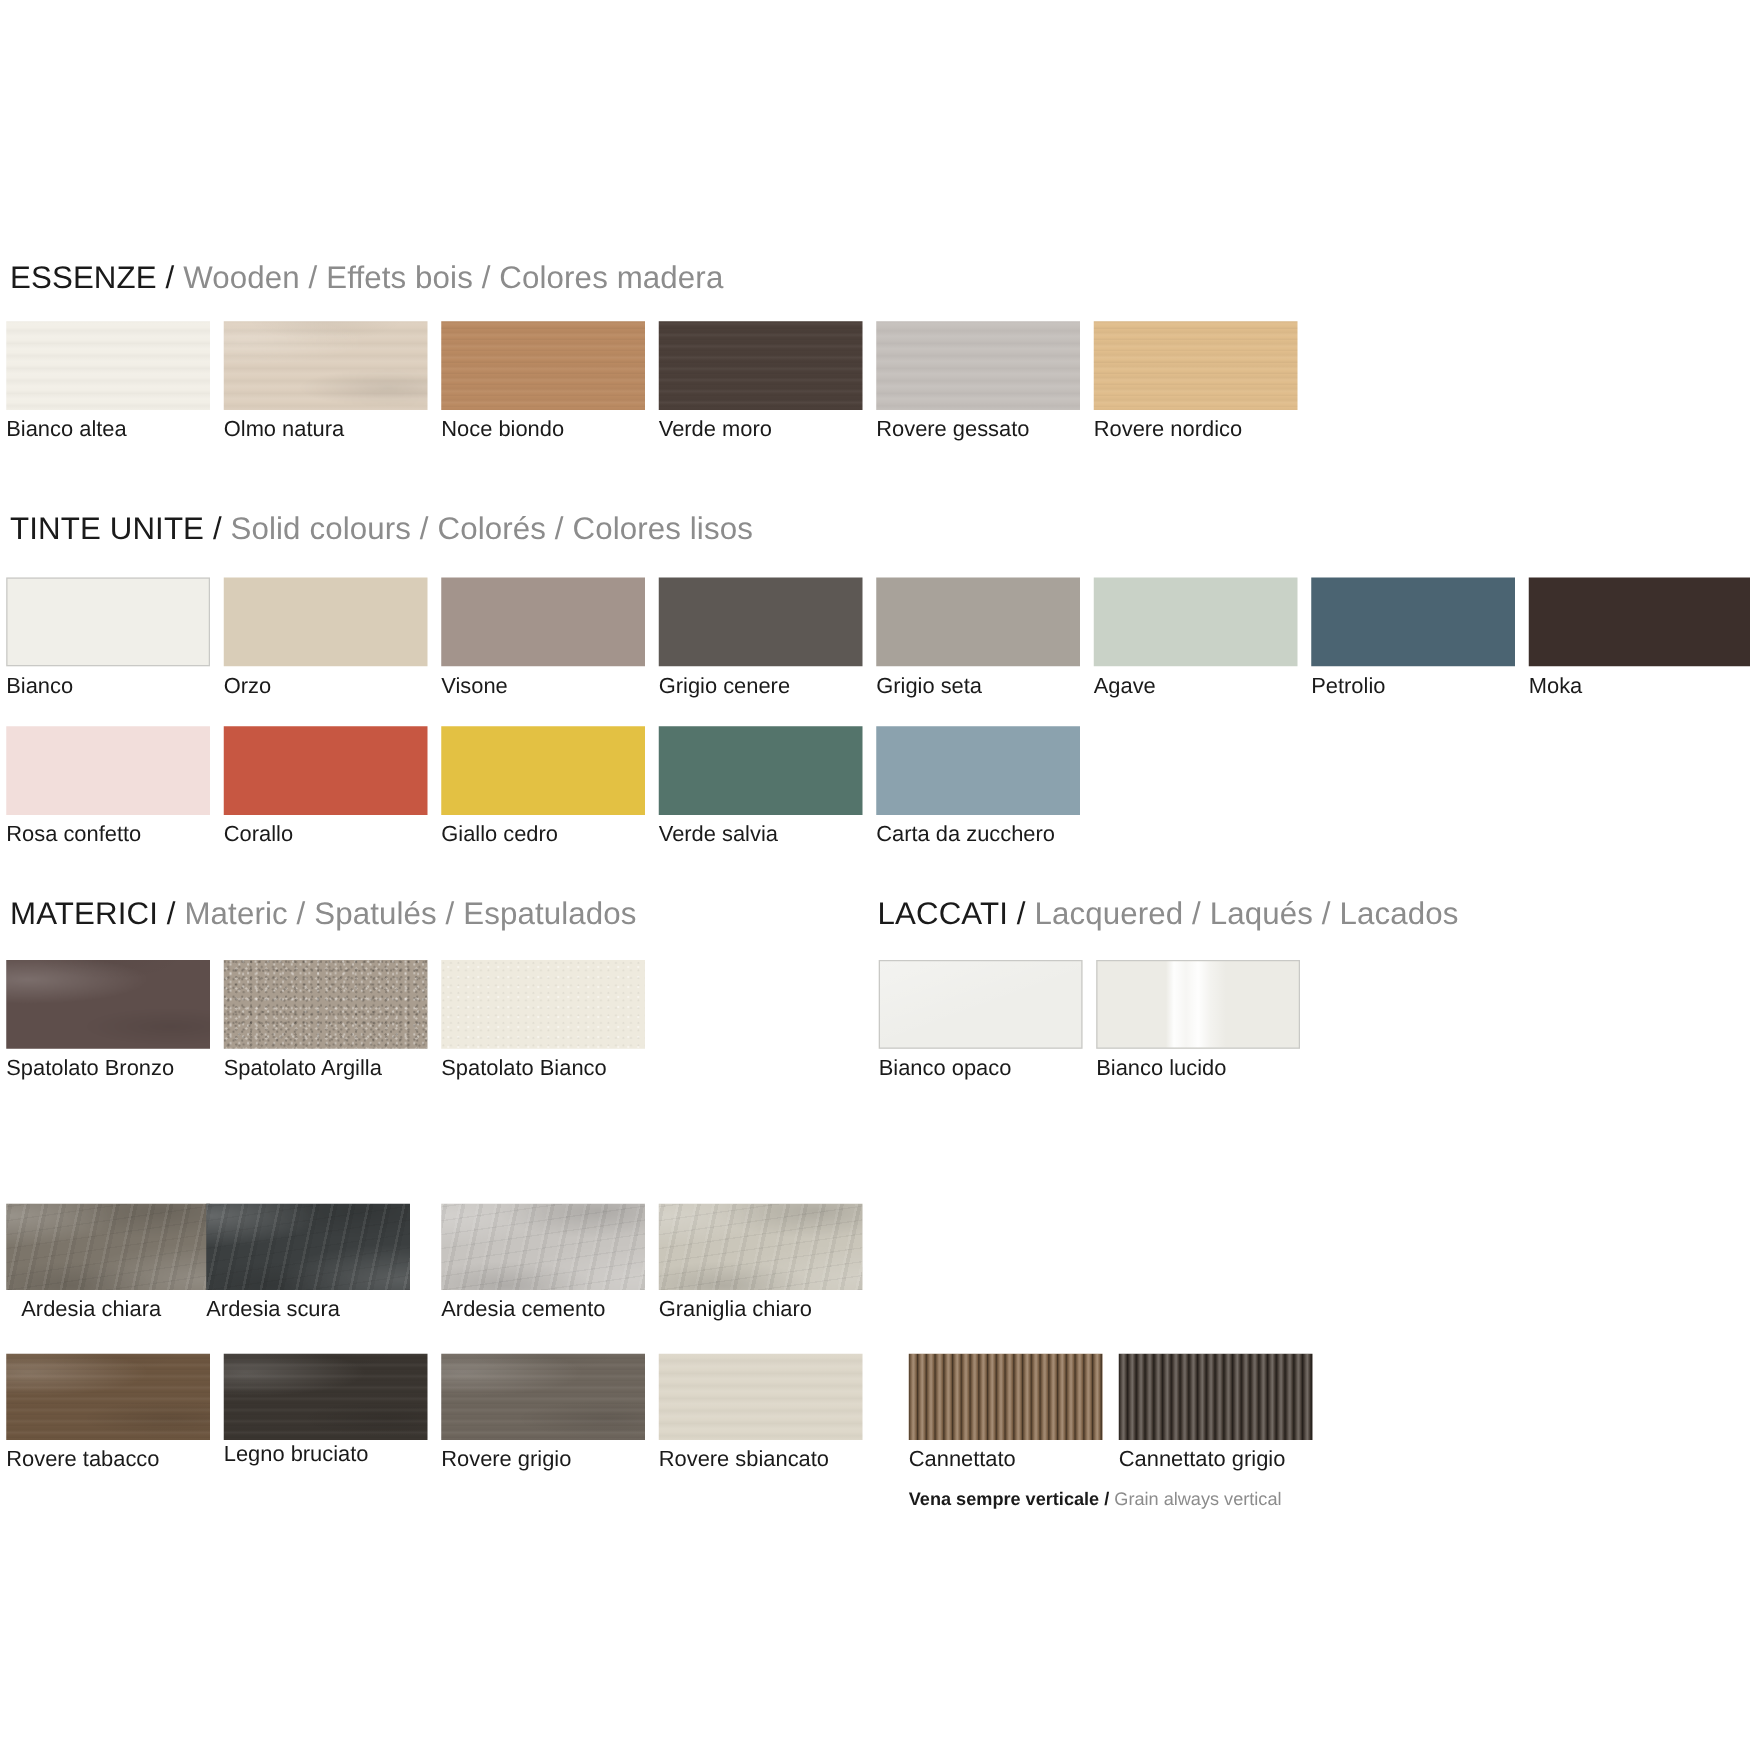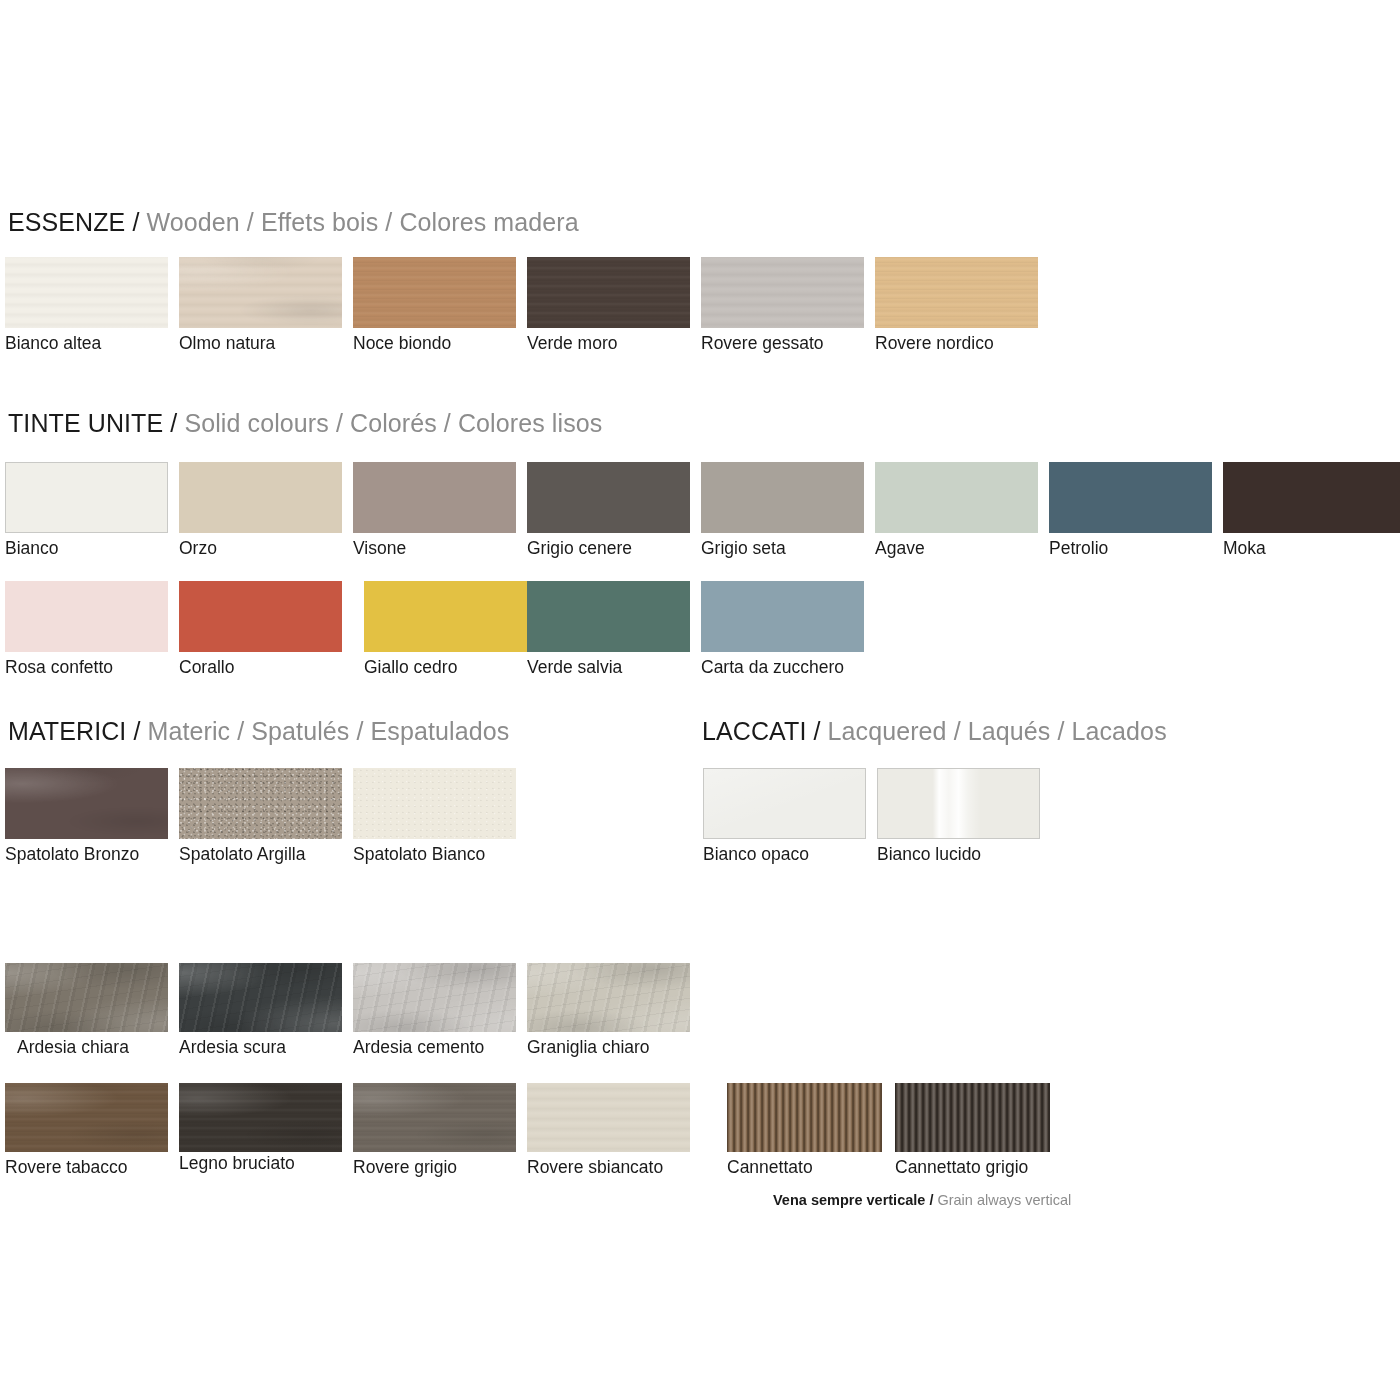--- a/index.html
+++ b/index.html
@@ -278,21 +278,21 @@
 
   <div class="row" style="top:581px; height:110px;">
     <div class="cell" style="left:5px;">
       <div class="chip" style="background:#f2dedb;"></div>
       <div class="label">Rosa confetto</div>
     </div>
     <div class="cell" style="left:179px;">
       <div class="chip" style="background:#c75742;"></div>
       <div class="label">Corallo</div>
     </div>
-    <div class="cell" style="left:353px;margin-left:11px;">
+    <div class="cell" style="left:353px;">
       <div class="chip" style="background:#e3c143;"></div>
       <div class="label">Giallo cedro</div>
     </div>
     <div class="cell" style="left:527px;">
       <div class="chip" style="background:#54746b;"></div>
       <div class="label">Verde salvia</div>
     </div>
     <div class="cell" style="left:701px;">
       <div class="chip" style="background:#8ba2ae;"></div>
       <div class="label">Carta da zucchero</div>
@@ -334,21 +334,21 @@
       <div class="label">Bianco lucido</div>
     </div>
   </div>
 
 
   <div class="row" style="top:963px; height:110px;">
     <div class="cell" style="left:5px;">
       <div class="chip stone" style="background:#7c756a; height:69px;"></div>
       <div class="label" style="top:76px;margin-left:12px;">Ardesia chiara</div>
     </div>
-    <div class="cell" style="left:179px;">
+    <div class="cell" style="left:165px;">
       <div class="chip stone" style="background:#3b3f40; height:69px;"></div>
       <div class="label" style="top:76px;">Ardesia scura</div>
     </div>
     <div class="cell" style="left:353px;">
       <div class="chip stone" style="background:#c7c4c0; height:69px;"></div>
       <div class="label" style="top:76px;">Ardesia cemento</div>
     </div>
     <div class="cell" style="left:527px;">
       <div class="chip stone" style="background:#cac6ba; height:69px;"></div>
       <div class="label" style="top:76px;">Graniglia chiaro</div>
@@ -375,18 +375,18 @@
     <div class="cell" style="left:727px;">
       <div class="chip slat" style="background:#8a6b4d; width:155px; height:69px;"></div>
       <div class="label" style="top:76px;">Cannettato</div>
     </div>
     <div class="cell" style="left:895px;">
       <div class="chip slat" style="background:#4a4038; width:155px; height:69px;"></div>
       <div class="label" style="top:76px;">Cannettato grigio</div>
     </div>
   </div>
 
-  <div class="footnote" style="left:727px; top:1193px;margin-left:46px;">
+  <div class="footnote" style="left:727px; top:1193px;">
     <span class="it">Vena sempre verticale /</span>
     <span class="tr">Grain always vertical</span>
   </div>
 
 </div>
 
 </body></html>

